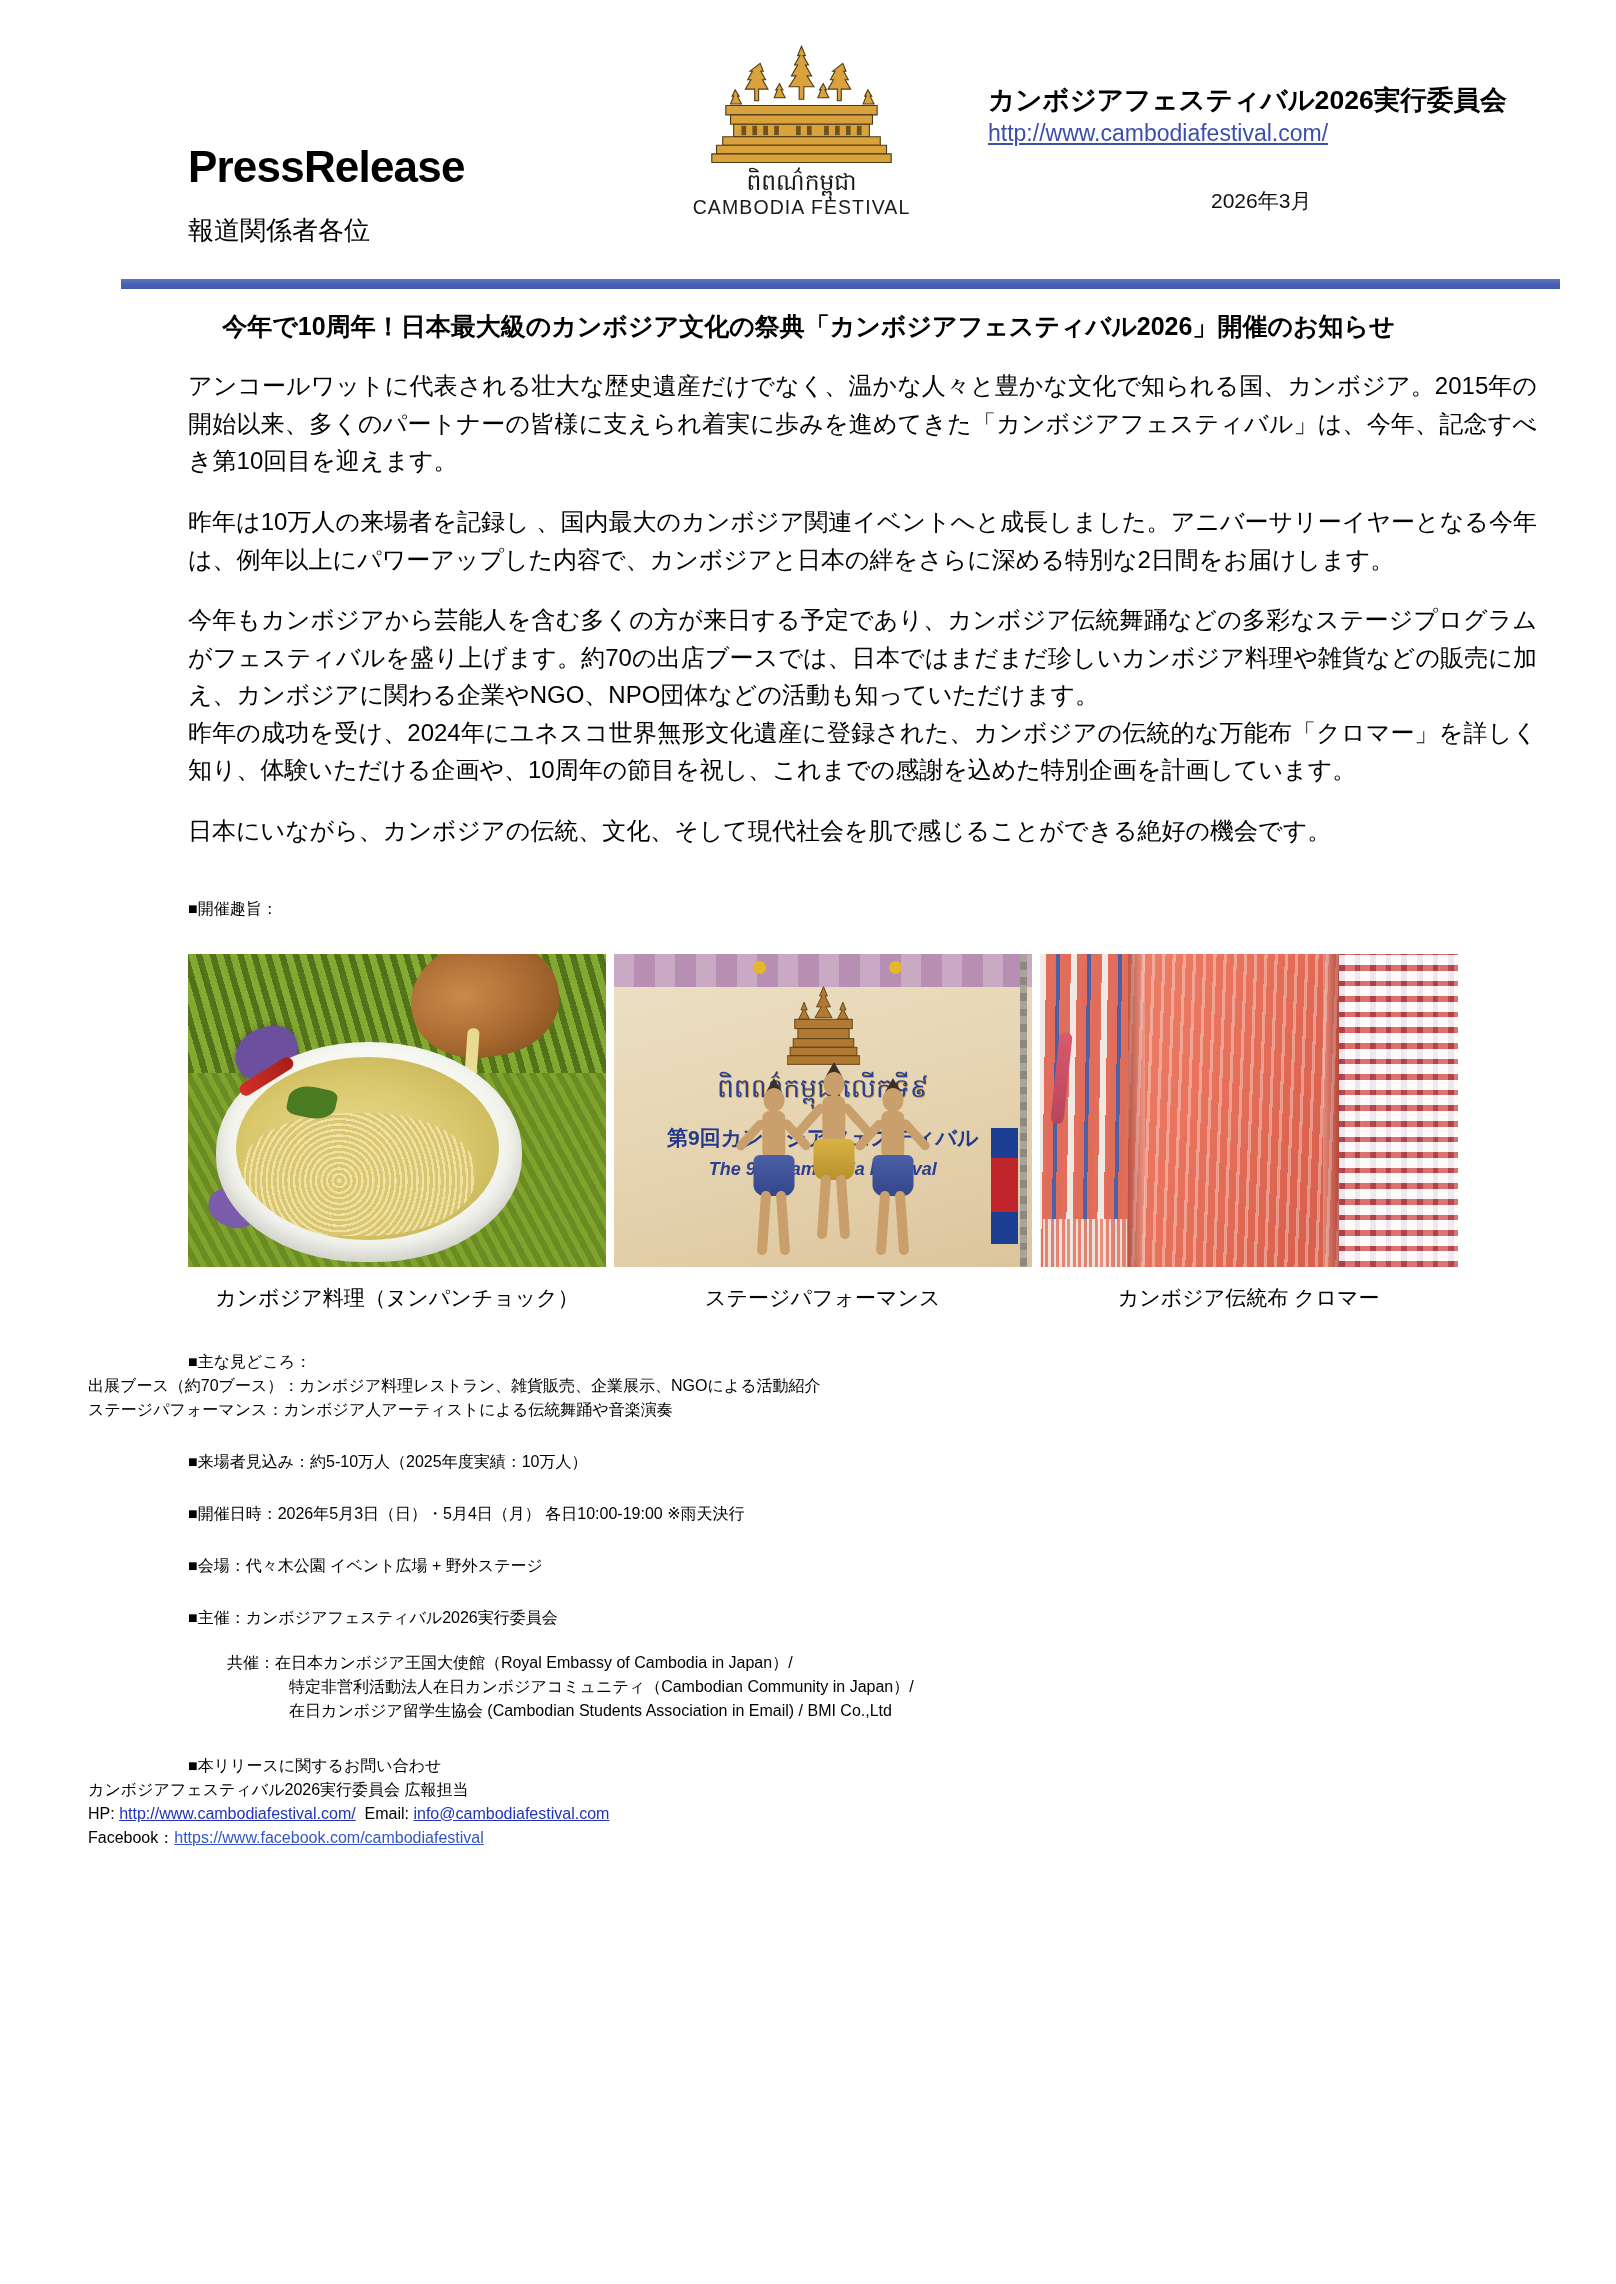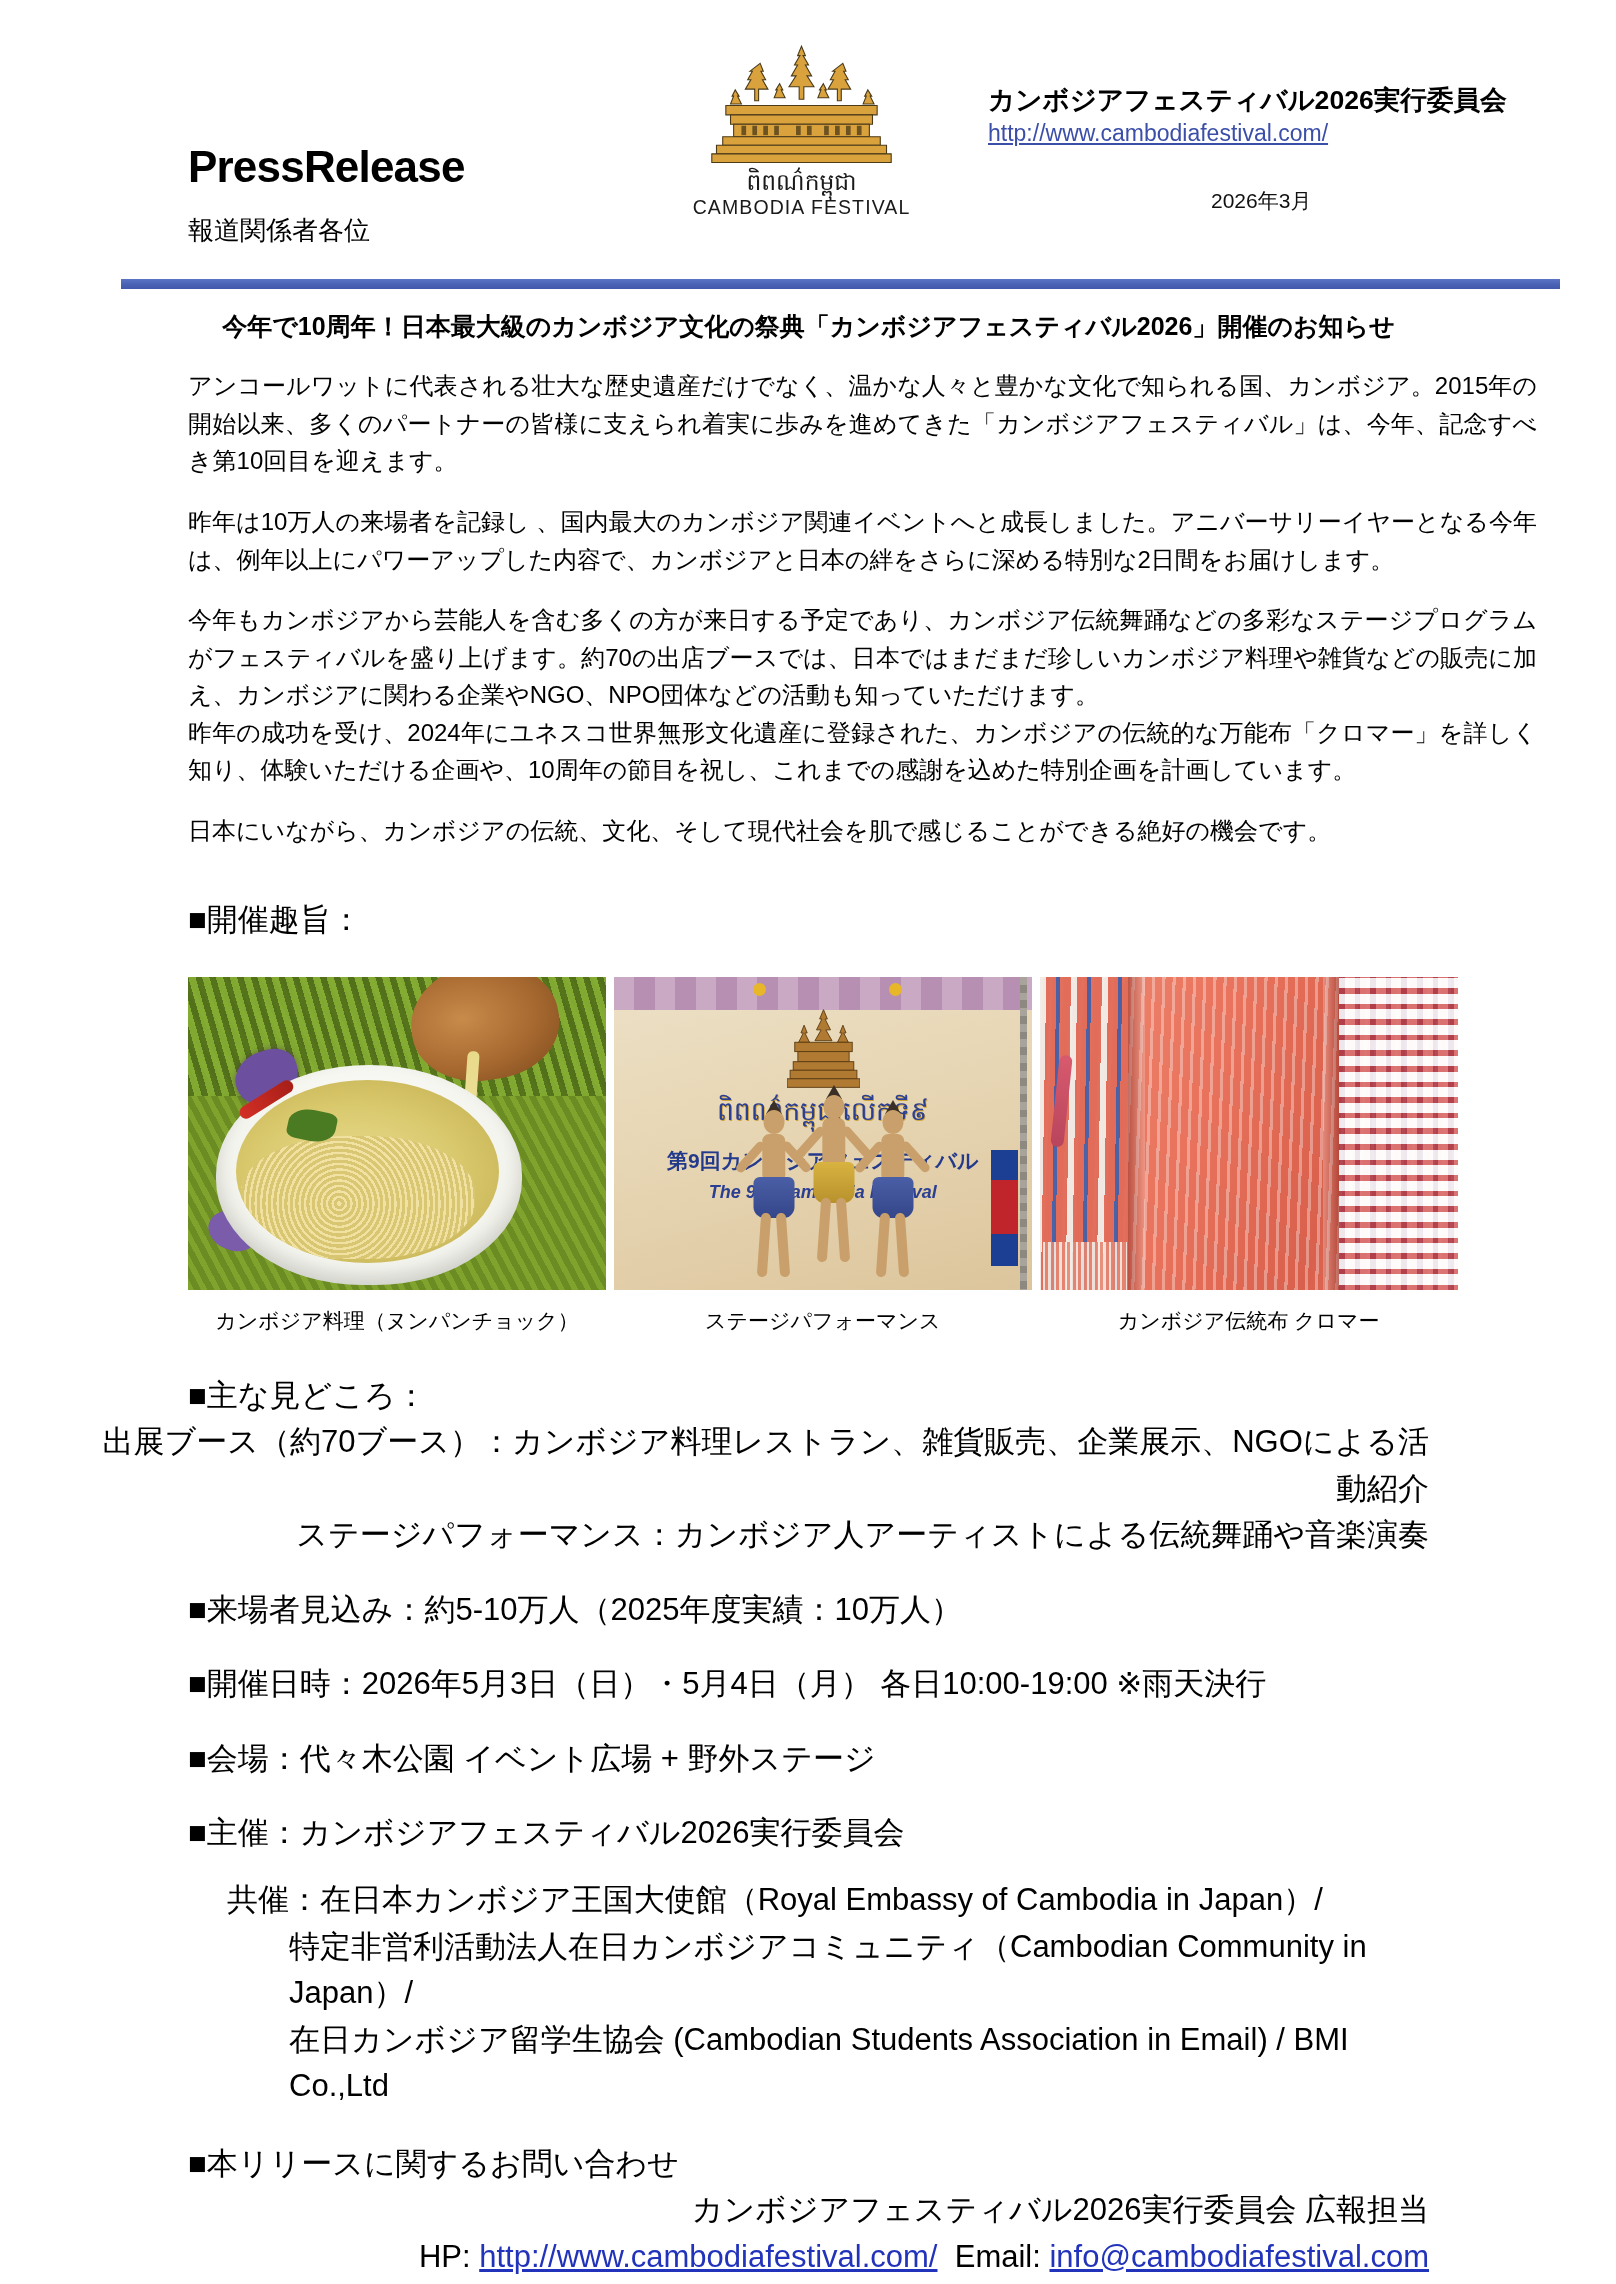--- a/index.html
+++ b/index.html
@@ -131,34 +131,34 @@
     line-height: 1.56;
     margin: 0;
     padding: 0 80px 0 188px;
     text-align: justify;
     text-justify: inter-ideograph;
   }
   .blk { margin-top: 23.4px; }
   .blk-tight { margin-top: 0; }
 
   .sect-head {
-    font-size: 31px;
+    font-size: 16px;
     line-height: 1.5;
     padding: 0 188px;
     margin: 0;
   }
   .sect-body {
     font-size: 24px;
     line-height: 1.56;
     padding: 0 188px;
     margin: 0;
     text-align: justify;
     text-justify: inter-ideograph;
   }
-  .indent1 { padding-left: 88px; text-align: right; }
+  .indent1 { padding-left: 88px; }
   .indent2 { padding-left: 227px; }
   .indent3 { padding-left: 289px; }
 
   
   .photos {
     display: flex;
     gap: 7.8px;
     padding: 0 188px;
     margin-top: 33px;
   }

